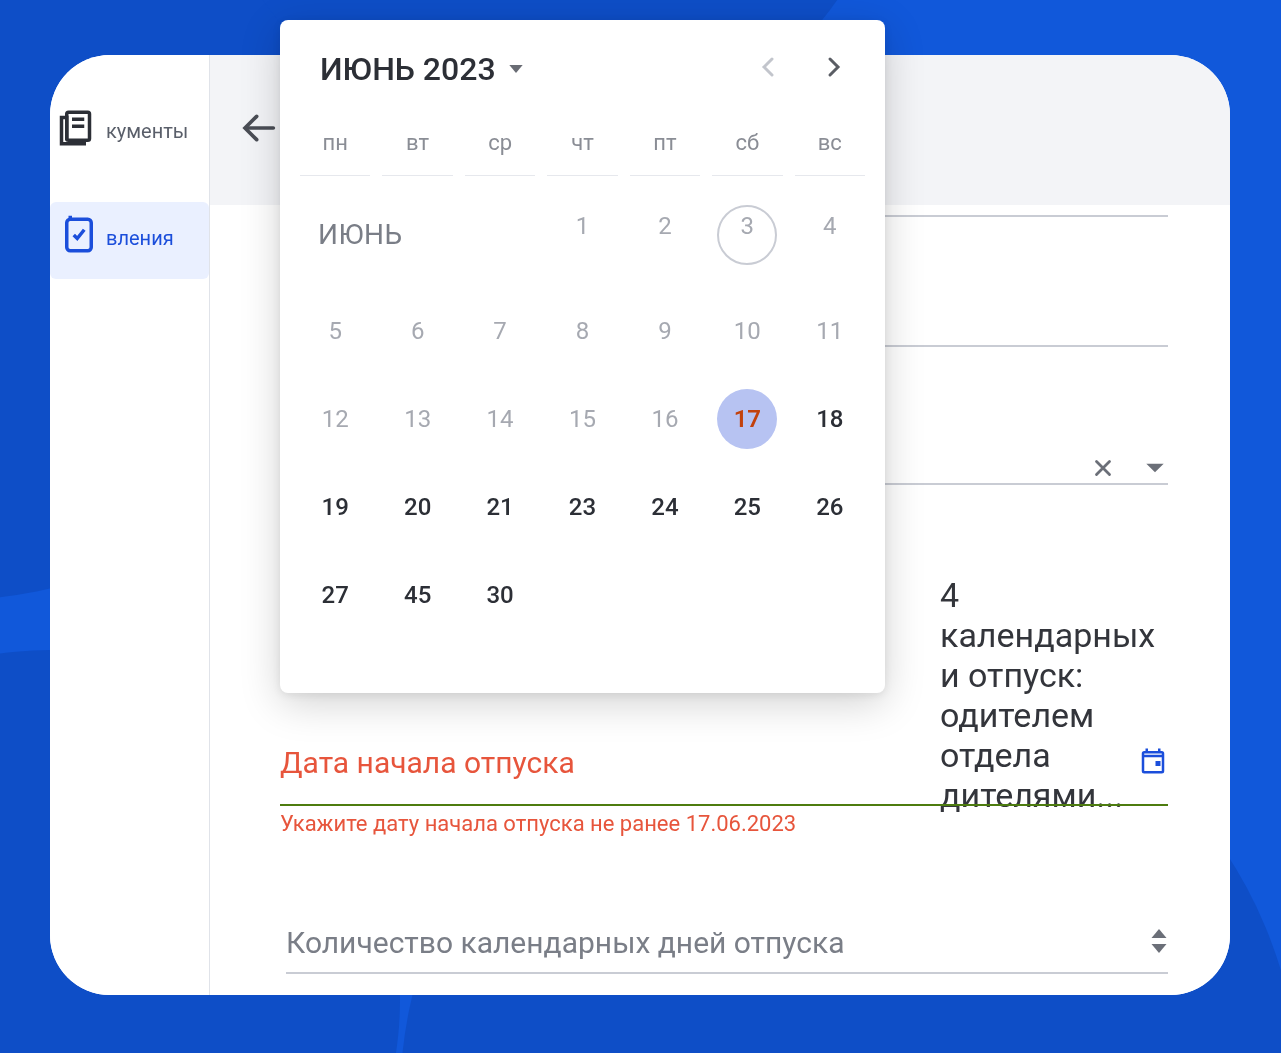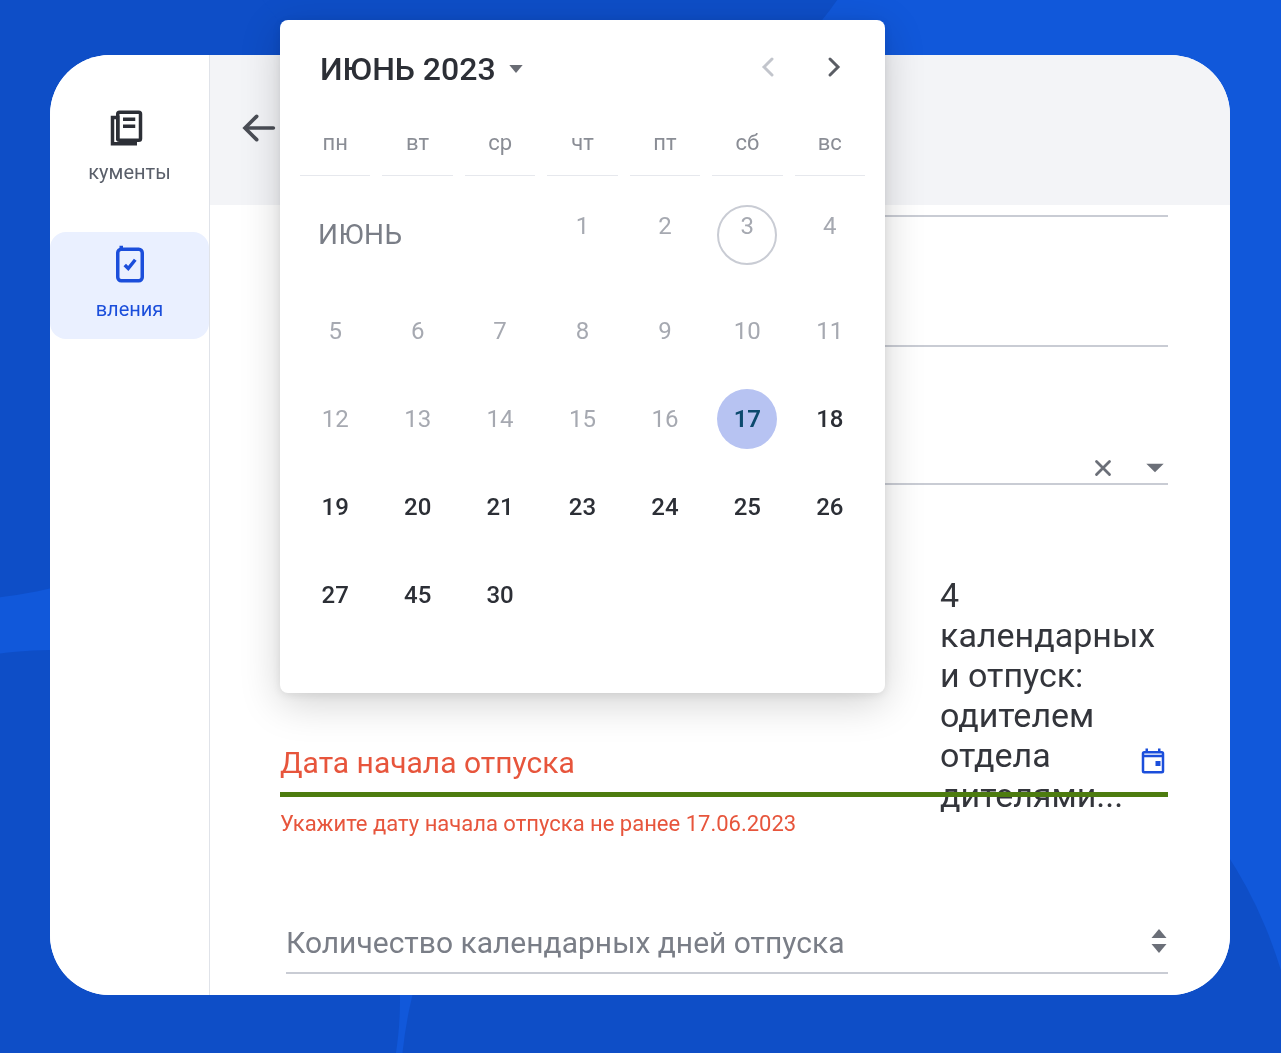--- a/index.html
+++ b/index.html
@@ -37,33 +37,33 @@
     position: absolute;
     left: 0;
     top: 0;
     width: 160px;
     height: 100%;
     background: #fff;
     border-right: 1px solid #e0e3e9;
   }
   .nav-item {
     display: flex;
-    flex-direction: column;
+    flex-direction: row;
     align-items: center;
     gap: 6px;
     padding: 12px 8px 18px 8px;
     font-size: 20px;
     color: #5a5f6a;
   }
   .nav-item svg { width: 42px; height: 42px; }
   .nav-docs { margin-top: 40px; }
   .nav-item-active {
     background: #eaf0ff;
     color: #1b4edb;
-    border-radius: 16px;
+    border-radius: 6px;
     margin: 30px 0 0 0;
   }
   .nav-label { font-size: 20px; }
 
   
   .header {
     position: absolute;
     left: 160px;
     top: 0;
     right: 0;
@@ -114,25 +114,25 @@
     color: #33353b;
     text-align: left;
   }
 
   
   .date-field {
     position: absolute;
     left: 70px;
     right: 62px;
     top: 540px;
-    border-bottom: 5px solid #4d7c0f;
+    border-bottom: 2px solid #4d7c0f;
     display: flex;
     align-items: center;
     justify-content: space-between;
-    padding-bottom: 12px;
+    padding-bottom: 24px;
   }
   .date-field-label { font-size: 30px; color: #e7553c; }
   .cal-icon svg { width: 30px; height: 30px; fill: #1b4edb; }
 
   .date-hint {
     position: absolute;
     left: 70px;
     top: 606px;
     font-size: 22px;
     color: #e7553c;
@@ -207,21 +207,21 @@
   .cal-cell .ring, .cal-cell .fill {
     position: absolute;
     left: 50%; top: 50%;
     transform: translate(-50%, -50%);
     width: 60px; height: 60px;
     border-radius: 50%;
     z-index: -1;
   }
   .cal-cell .ring { border: 2px solid #c9ccd4; }
   .cal-cell .fill { background: #b7c3f2; }
-  .cal-cell.selected { color: #0c4a6e; font-weight: 600; z-index:1; }
+  .cal-cell.selected { color: #c2410c; font-weight: 600; z-index:1; }
 </style>
 </head>
 <body>
 
 <div class="bg-shape bg1"></div>
 <div class="bg-shape bg2"></div>
 <div class="bg-shape bg3"></div>
 <div class="bg-shape bg4"></div>
 
 <div class="card">

